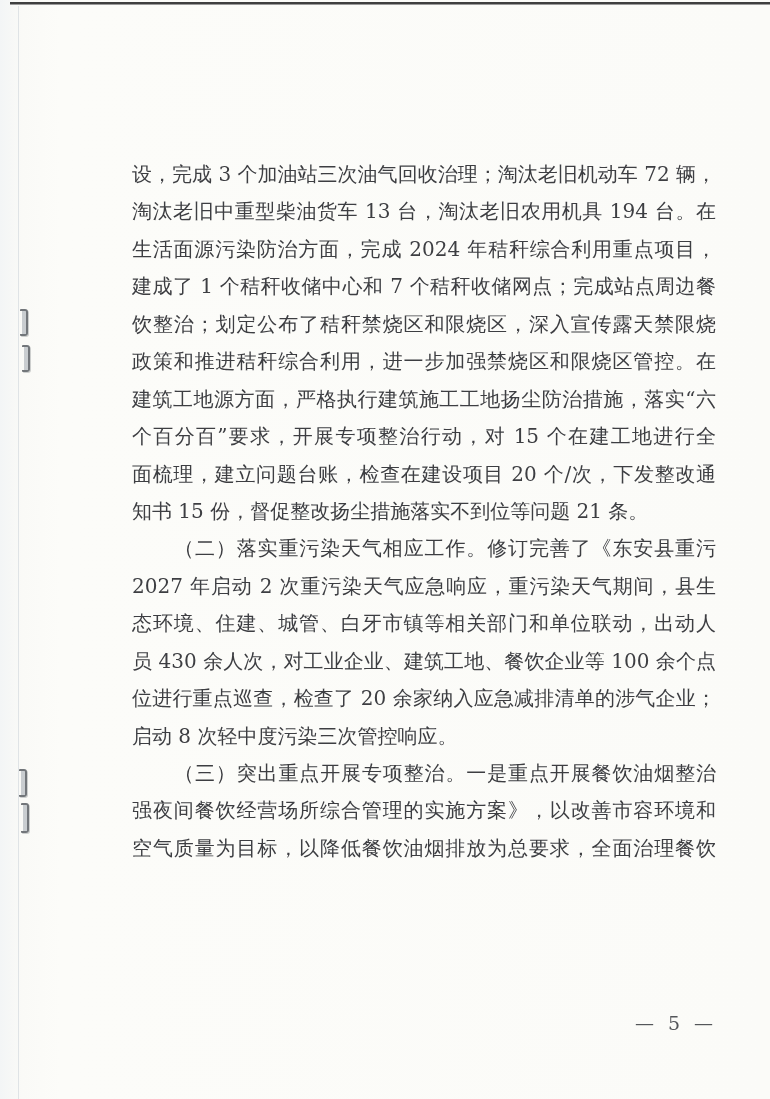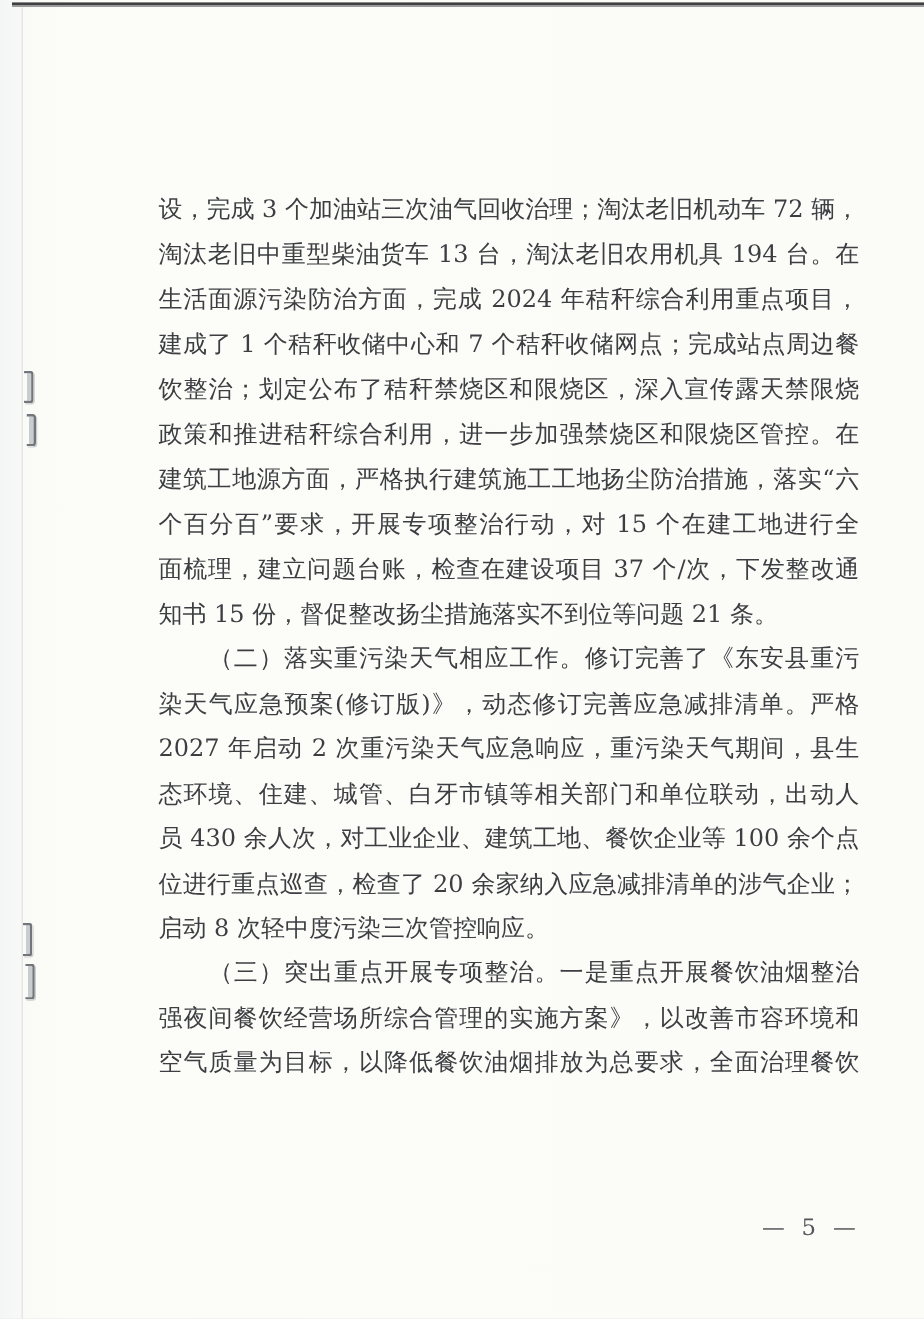--- a/index.html
+++ b/index.html
@@ -90,24 +90,23 @@
 
   <div class="text-block">
       <div class="line">设，完成 3 个加油站三次油气回收治理；淘汰老旧机动车 72 辆，</div>
       <div class="line">淘汰老旧中重型柴油货车 13 台，淘汰老旧农用机具 194 台。在</div>
       <div class="line">生活面源污染防治方面，完成 2024 年秸秆综合利用重点项目，</div>
       <div class="line">建成了 1 个秸秆收储中心和 7 个秸秆收储网点；完成站点周边餐</div>
       <div class="line">饮整治；划定公布了秸秆禁烧区和限烧区，深入宣传露天禁限烧</div>
       <div class="line">政策和推进秸秆综合利用，进一步加强禁烧区和限烧区管控。在</div>
       <div class="line">建筑工地源方面，严格执行建筑施工工地扬尘防治措施，落实“六</div>
       <div class="line">个百分百”要求，开展专项整治行动，对 15 个在建工地进行全</div>
-      <div class="line">面梳理，建立问题台账，检查在建设项目 37 个/次，下发整改通</div>
+      <div class="line">面梳理，建立问题台账，检查在建设项目 20 个/次，下发整改通</div>
       <div class="line para-end">知书 15 份，督促整改扬尘措施落实不到位等问题 21 条。</div>
       <div class="line indent"><span class="heading">（二）落实重污染天气相应工作。</span>修订完善了《东安县重污</div>
-      <div class="line">染天气应急预案(修订版)》，动态修订完善应急减排清单。严格</div>
       <div class="line">2027 年启动 2 次重污染天气应急响应，重污染天气期间，县生</div>
       <div class="line">态环境、住建、城管、白牙市镇等相关部门和单位联动，出动人</div>
       <div class="line">员 430 余人次，对工业企业、建筑工地、餐饮企业等 100 余个点</div>
       <div class="line">位进行重点巡查，检查了 20 余家纳入应急减排清单的涉气企业；</div>
       <div class="line para-end">启动 8 次轻中度污染三次管控响应。</div>
       <div class="line indent"><span class="heading">（三）突出重点开展专项整治。</span>一是重点开展餐饮油烟整治</div>
       <div class="line">强夜间餐饮经营场所综合管理的实施方案》，以改善市容环境和</div>
       <div class="line">空气质量为目标，以降低餐饮油烟排放为总要求，全面治理餐饮</div>
     </div>
 

